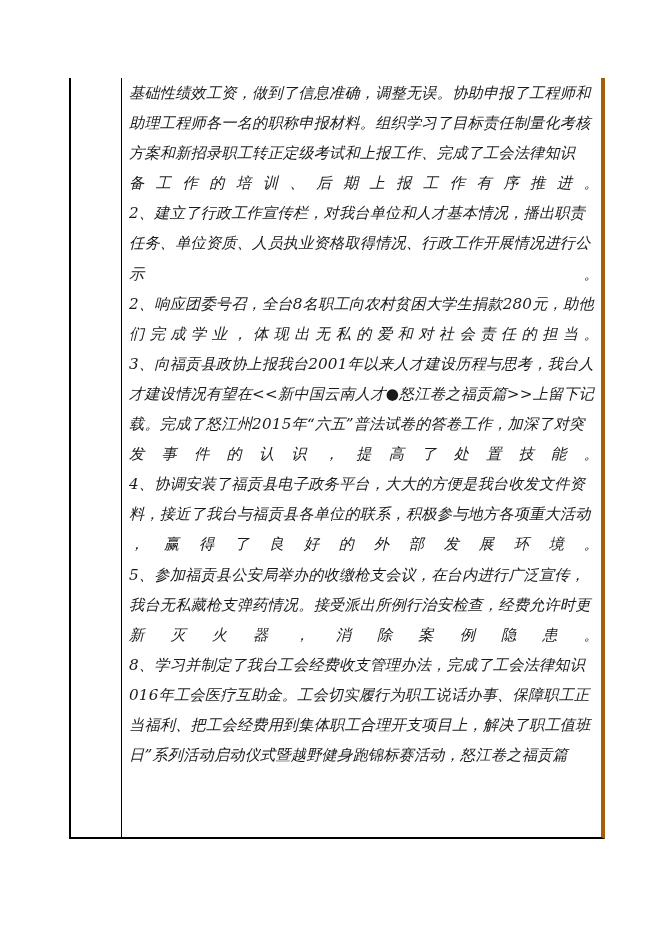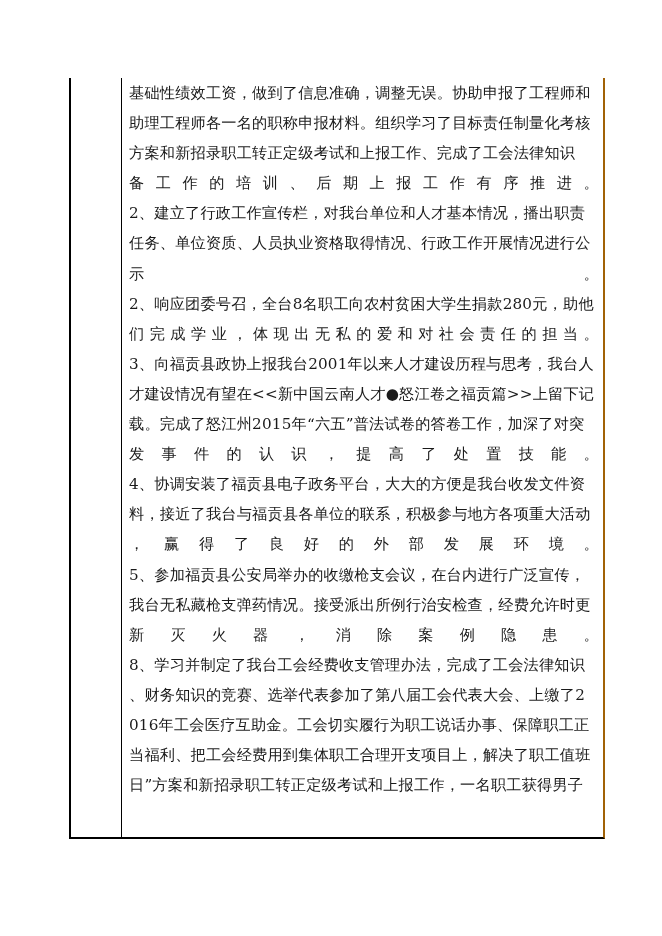--- a/index.html
+++ b/index.html
@@ -1,20 +1,20 @@
 <!DOCTYPE html>
 <html><head>
 <meta charset="utf-8">
 <style>
   html, body { margin: 0; padding: 0; background: #ffffff; }
   body { width: 662px; height: 936px; position: relative; overflow: hidden;
          font-family: "DejaVu Serif", "Liberation Serif", serif; color: #1a1a1a; }
   .table { position: absolute; left: 69px; top: 78px; width: 536px; height: 761px;
-           border-left: 2px solid #000; border-right: 2px solid #a16207; border-bottom: 2px solid #000;
-           box-sizing: border-box; }
+           border-left: 2px solid #000; border-right: 4px solid #a16207; border-bottom: 2px solid #000;
+           box-sizing: border-box; font-style: italic; }
   .col-divider { position: absolute; left: 50px; top: 0; bottom: 0; width: 1px; background: #000; }
   .label-cell { position: absolute; left: 0; top: 0; width: 50px; bottom: 0; }
   .content { position: absolute; left: 58px; top: 0; width: 470px; }
   .line { height: 30.1px; line-height: 30.1px; font-size: 15.2px; white-space: nowrap;
           letter-spacing: 0.2px; }
   .line.justify { text-align: justify; text-align-last: justify; }
 </style>
 </head>
 <body>
 
@@ -125,18 +125,17 @@
         <span>，</span>
         <span>消</span>
         <span>除</span>
         <span>案</span>
         <span>例</span>
         <span>隐</span>
         <span>患</span>
         <span>。</span>
       </div>
       <div class="line">8、学习并制定了我台工会经费收支管理办法，完成了工会法律知识</div>
-      <div class="line">、财务知识的竞赛、选举代表参加了第八届工会代表大会、上缴了2</div>
       <div class="line">016年工会医疗互助金。工会切实履行为职工说话办事、保障职工正</div>
       <div class="line">当福利、把工会经费用到集体职工合理开支项目上，解决了职工值班</div>
-      <div class="line">日”方案和新招录职工转正定级考试和上报工作，一名职工获得男子</div>
+      <div class="line">日”系列活动启动仪式暨越野健身跑锦标赛活动，怒江卷之福贡篇</div>
     </div>
 </div>
 
 </body></html>

